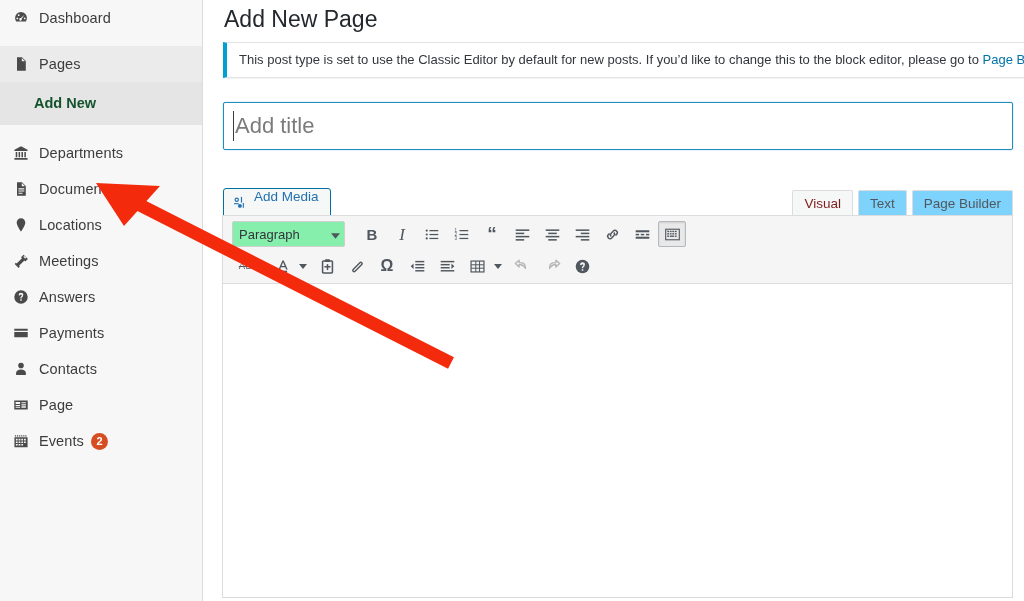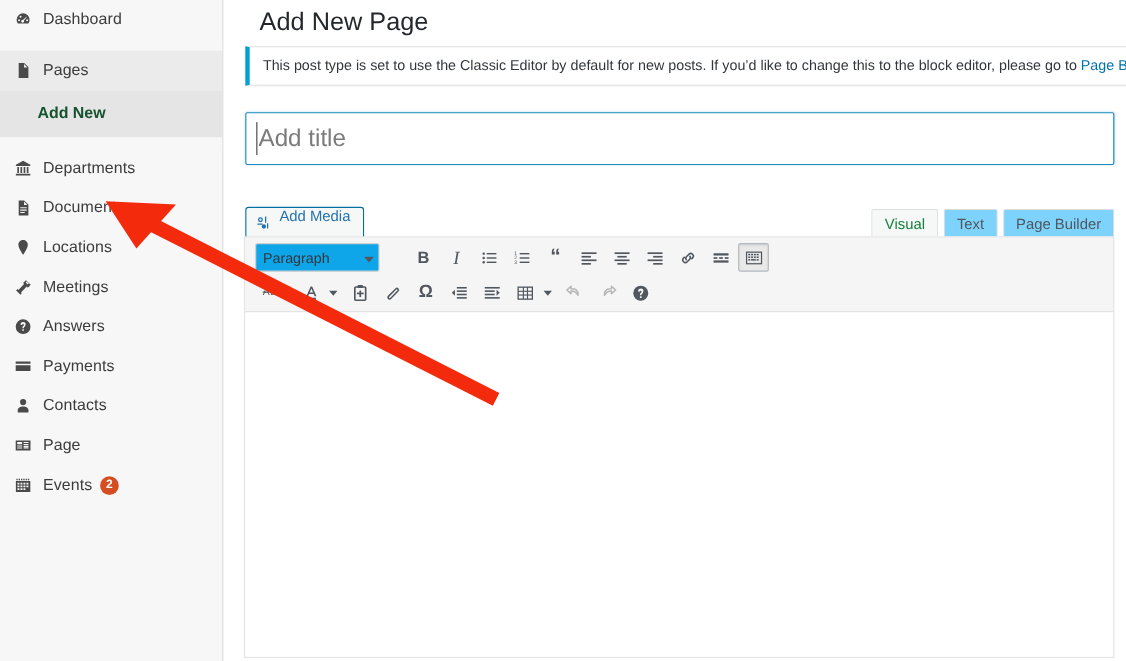--- a/index.html
+++ b/index.html
@@ -99,21 +99,21 @@
   
   #main {
     position: absolute;
     left: 204px; top: 0;
     right: 0; bottom: 0;
     background: #ffffff;
     overflow: hidden;
   }
   #page-title {
     position: absolute;
-    left: 32px;
+    left: 20px;
     top: 6px;
     font-size: 23px;
     color: #23282d;
     font-weight: normal;
     margin: 0;
     white-space: nowrap;
   }
   #notice {
     position: absolute;
     left: 19px;
@@ -216,21 +216,21 @@
     border-bottom: none;
     font-size: 13.5px;
     color: #50575e;
     cursor: pointer;
     box-sizing: border-box;
     border-radius: 2px 2px 0 0;
     white-space: nowrap;
   }
   .tab.active {
     background: #f6f7f7;
-    color: #15803d;
+    color: #7f1d1d;
     border-color: #dcdcde;
   }
 
   #editor-box {
     position: absolute;
     left: 3px;
     right: 0;
     top: 30px;
     bottom: 0;
     border: 1px solid #dcdcde;
@@ -289,24 +289,24 @@
     height: 26px;
     display: flex;
     align-items: center;
     justify-content: center;
     cursor: pointer;
     margin-right: 5px;
   }
   #format-select {
     height: 26px;
     width: 113px;
-    margin-right: 26px;
+    margin-right: 13px;
     border: 1px solid #cfcfcf;
     border-radius: 2px;
-    background: #0ea5e9;
+    background: #86efac;
     font-size: 13px;
     font-family: "Liberation Sans", sans-serif;
     color: #32373c;
     padding: 0 4px 0 6px;
     box-sizing: border-box;
     display: flex;
     align-items: center;
     justify-content: space-between;
     cursor: pointer;
   }

